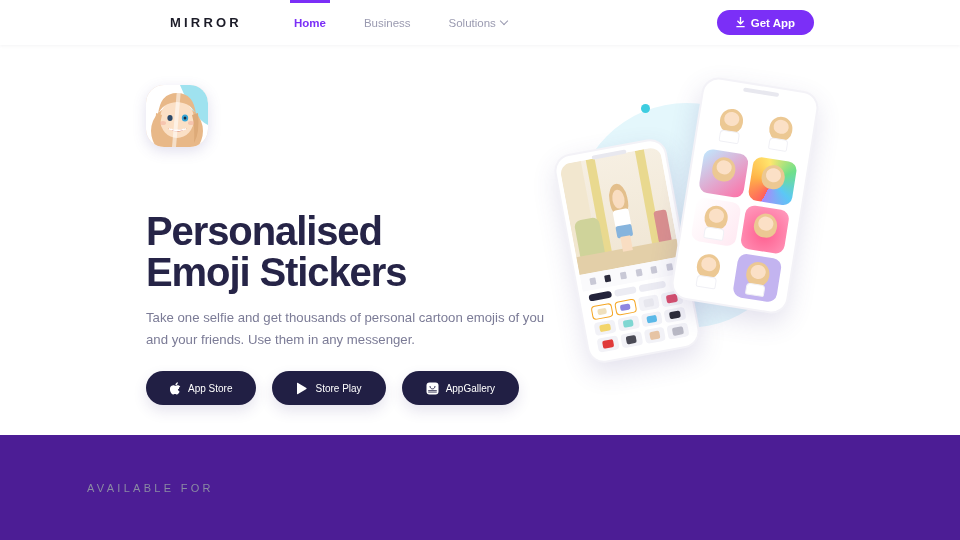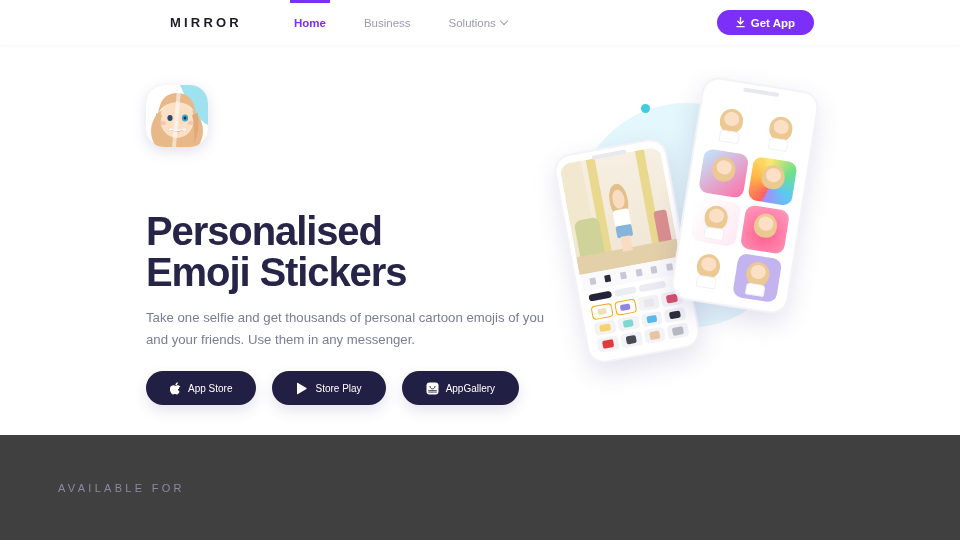--- a/index.html
+++ b/index.html
@@ -232,22 +232,22 @@
   
   .stickers { position: absolute; inset: 0; background: #ffffff; padding: 13% 6% 4% 6%; display: grid; grid-template-columns: 1fr 1fr; grid-template-rows: repeat(4, 1fr); gap: 5px; }
   .st { border-radius: 9px; position: relative; overflow: hidden; display: block; }
   .st .head { position: absolute; left: 50%; top: 14%; transform: translateX(-50%); width: 52%; height: 54%; background: #ecc893; border-radius: 50% 50% 45% 45%; }
   .st .fc { position: absolute; left: 50%; top: 22%; transform: translateX(-50%); width: 34%; height: 30%; background: #fbe0c6; border-radius: 50%; }
   .st .bd { position: absolute; left: 50%; bottom: 8%; transform: translateX(-50%); width: 44%; height: 28%; background: #ffffff; border-radius: 4px 4px 2px 2px; border: 1px solid #f0f0f5; }
 
   
   .available {
     height: 105px;
-    background: #404040;
-    padding: 0 58px;
+    background: #4c1d95;
+    padding: 0 87px;
     display: flex;
     align-items: center;
   }
   .available-label {
     font-size: 11px;
     letter-spacing: 3.3px;
     color: #8a8aa3;
     font-weight: normal;
   }
 </style>

